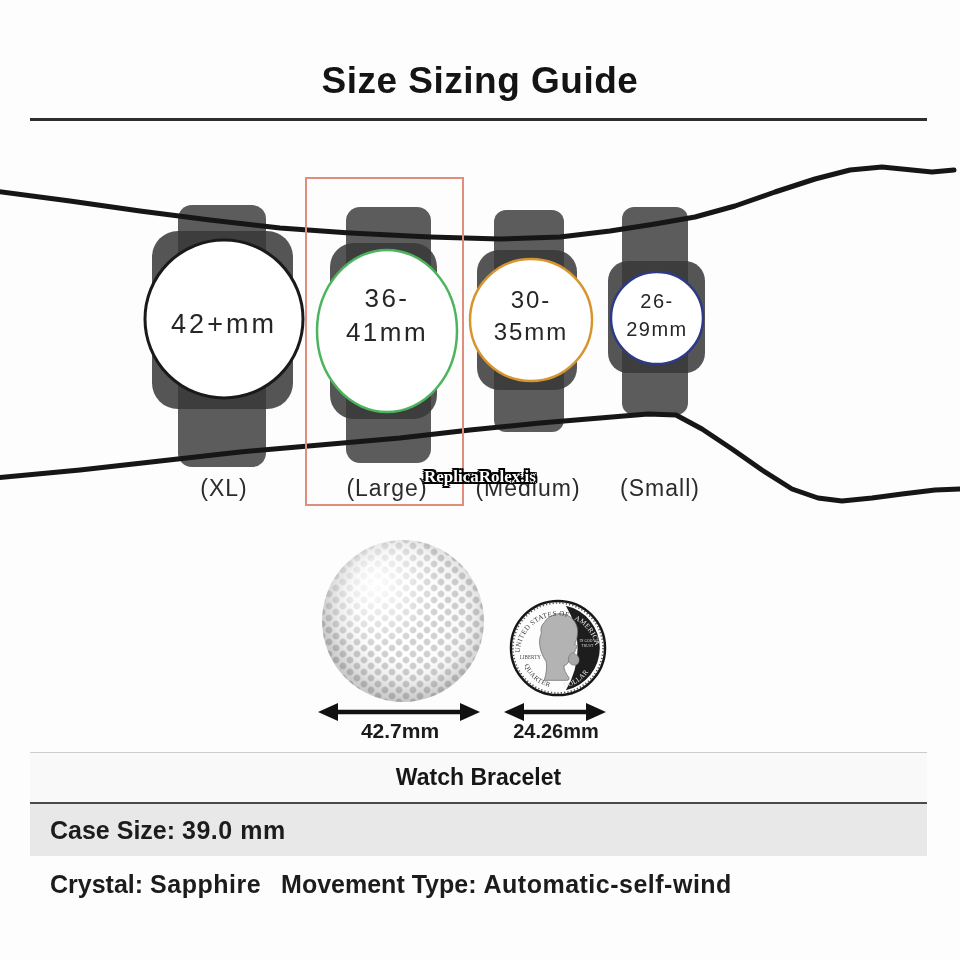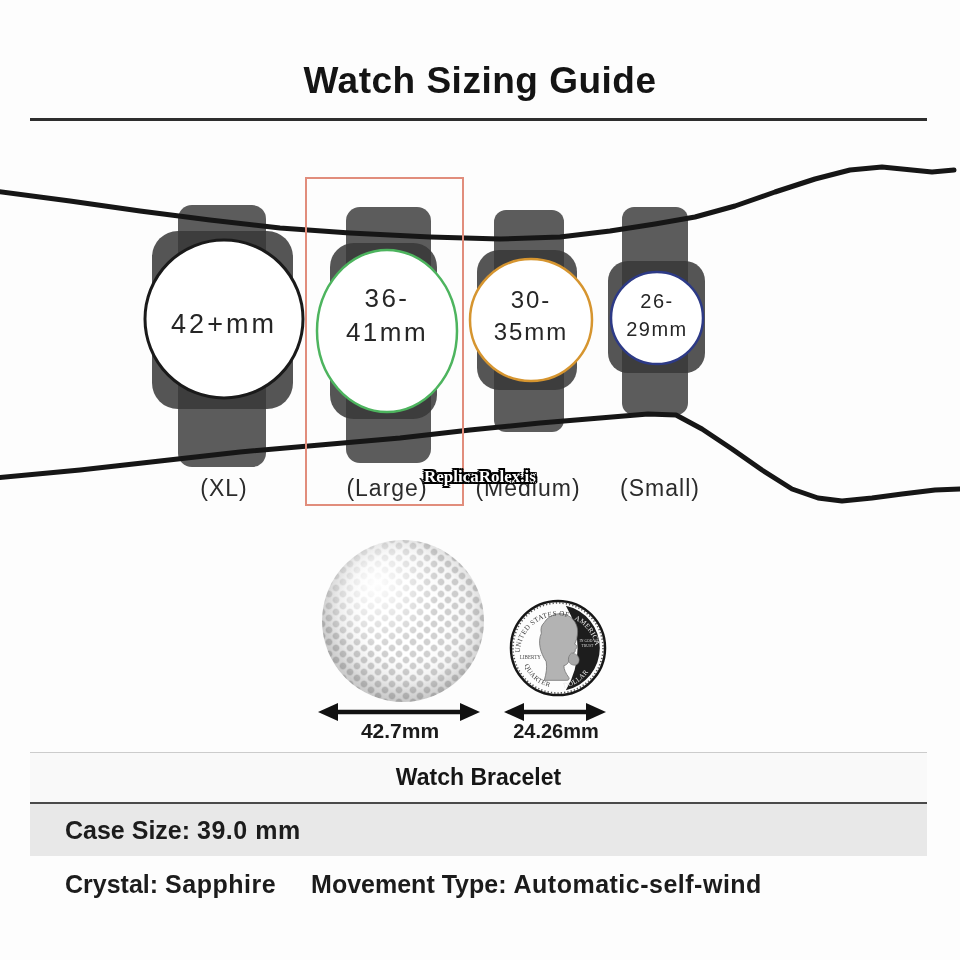--- a/index.html
+++ b/index.html
@@ -54,30 +54,30 @@
     position:absolute;left:30px;top:752px;width:897px;z-index:2;color:#1c1c1c;
   }
   .details-header{
     height:49px;background:#f9f9f9;border-top:1px solid #cccccc;border-bottom:2px solid #4a4a4a;
     display:flex;align-items:center;justify-content:center;
     font-size:23px;font-weight:700;color:#161616;
   }
   .details-row{display:flex;align-items:center;height:52px;}
   .details-row.gray{background:#e8e8e8;}
   .details-row.white{height:57px;background:transparent;}
-  .cell{padding-left:35px;white-space:nowrap;font-size:25px;font-weight:700;}
+  .cell{padding-left:20px;white-space:nowrap;font-size:25px;font-weight:700;}
   .cell.first{width:442px;box-sizing:border-box;}
   .cell .val{letter-spacing:.5px;margin-left:7px;}
 </style>
 </head>
 <body>
 
 <div id="stage">
 
-  <div class="page-title">Watch Sizing Guide</div>
+  <div class="page-title">Size Sizing Guide</div>
   <div class="title-underline"></div>
 
   <svg id="illustration" width="960" height="745" viewBox="0 0 960 745">
 
     <rect class="band" x="178" y="205" width="88" height="262" rx="14"></rect>
     <rect class="band" x="346" y="207" width="85" height="256" rx="14"></rect>
     <rect class="band" x="494" y="210" width="70" height="222" rx="12"></rect>
     <rect class="band" x="622" y="207" width="66" height="208" rx="12"></rect>
 
     <path class="wrist" d="M -6,191 L 70,201 L 140,211 L 210,220 L 280,228 L 350,233 L 430,237 L 500,239 L 560,237 L 610,231 L 655,224 L 695,217 L 735,206 L 775,192 L 815,179 L 850,170 L 882,167 L 912,170 L 932,172 L 954,170"></path>

